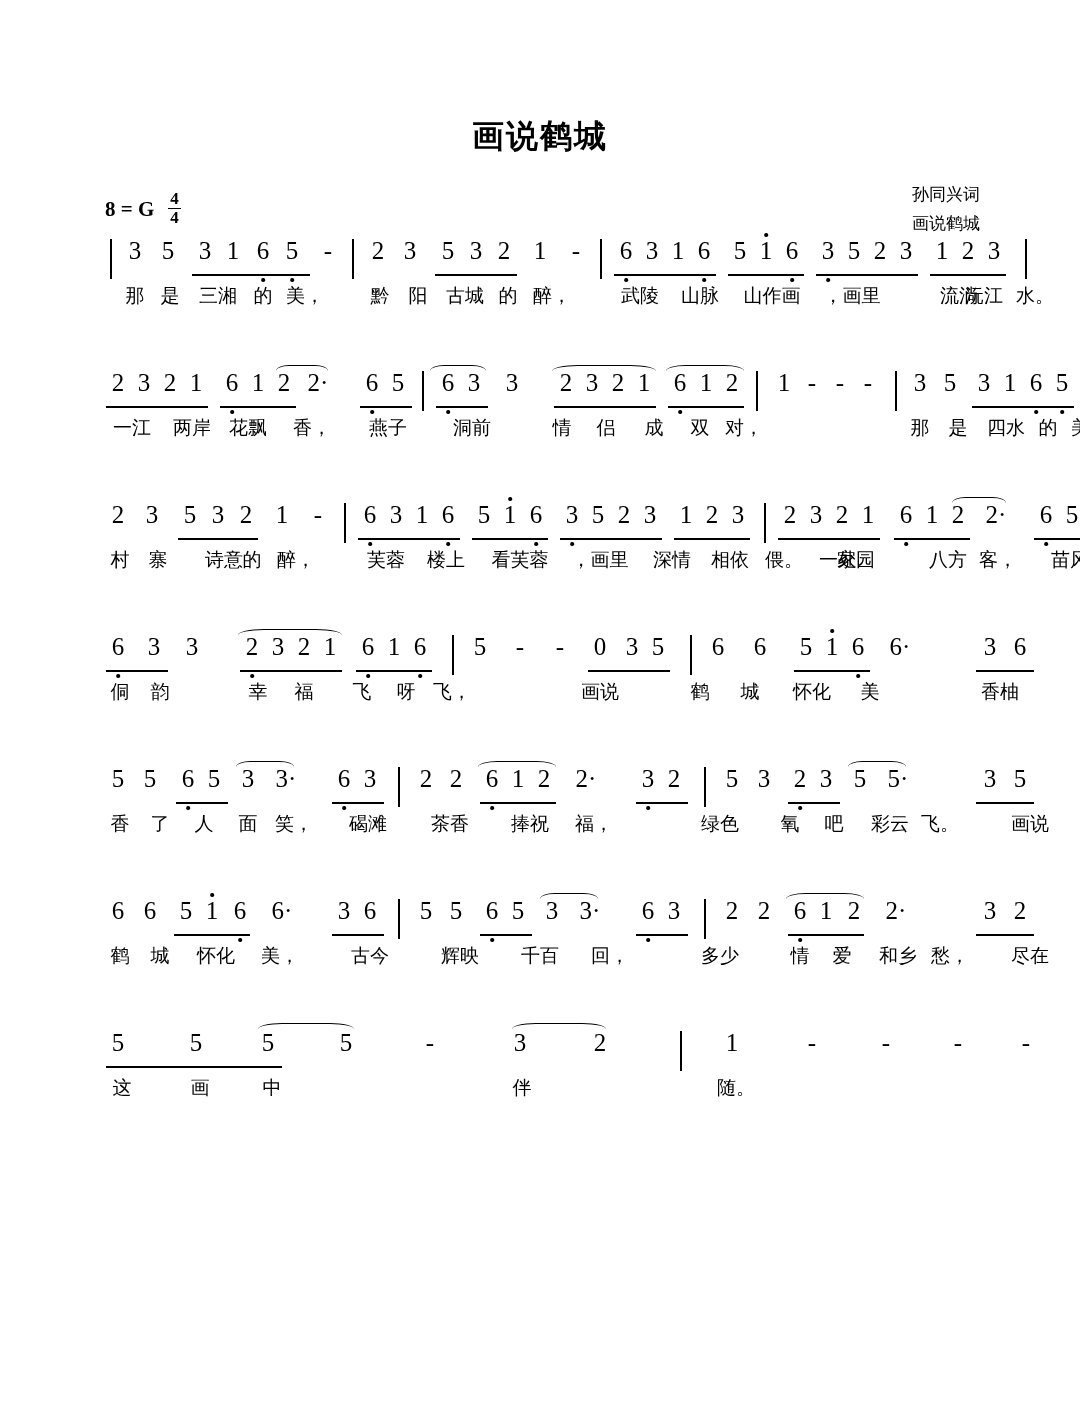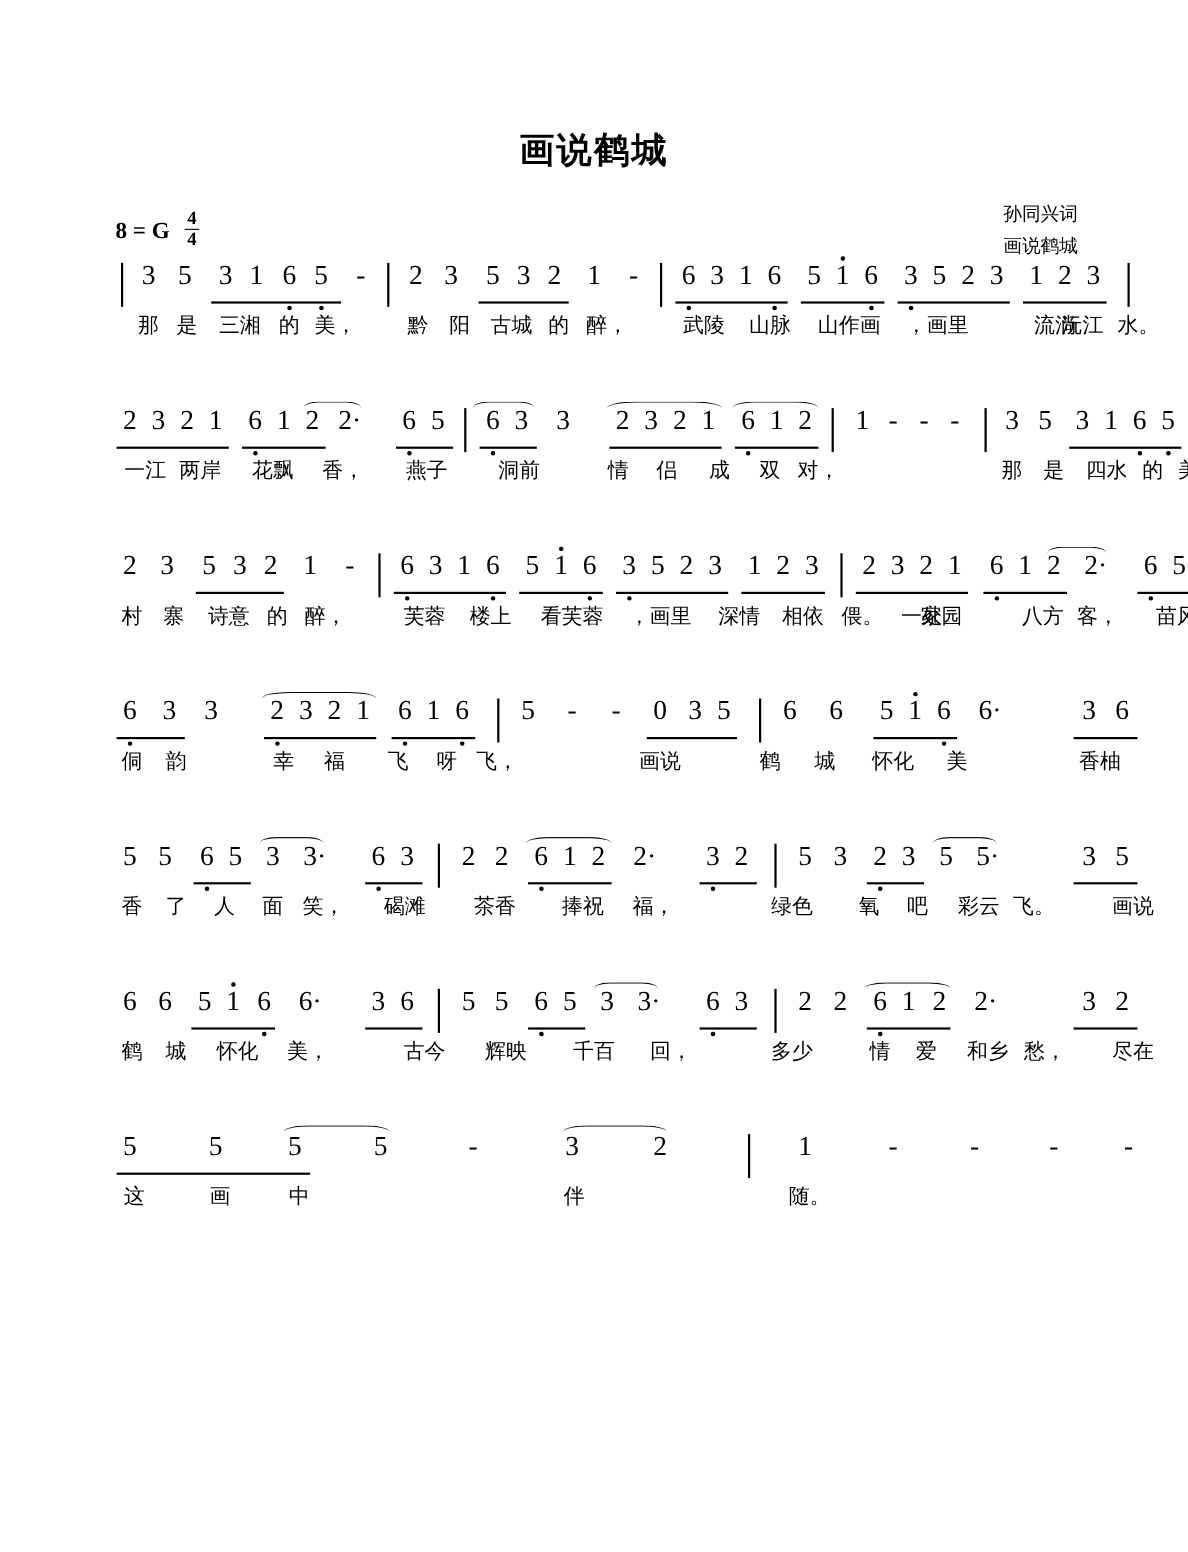--- a/index.html
+++ b/index.html
@@ -287,21 +287,21 @@
         <span class="tok" style="left:910px;">1</span>
         <span class="tok" style="left:936px;">6</span>
         <span class="tok" style="left:962px;">5</span>
         <div class="u1" style="left:872px; width:102px; top:37px;"></div>
         <div class="dotunder" style="left:936px; top:41px;"></div>
         <div class="dotunder" style="left:962px; top:41px;"></div>
 
       </div>
       <div class="lyricline">
         <span class="lyr" style="left:32px;">一江</span>
-        <span class="lyr" style="left:82px;">两岸</span>
+        <span class="lyr" style="left:92px;">两岸</span>
         <span class="lyr" style="left:148px;">花飘</span>
         <span class="lyr" style="left:212px;">香，</span>
         <span class="lyr" style="left:288px;">燕子</span>
         <span class="lyr" style="left:372px;">洞前</span>
         <span class="lyr" style="left:462px;">情</span>
         <span class="lyr" style="left:506px;">侣</span>
         <span class="lyr" style="left:554px;">成</span>
         <span class="lyr" style="left:600px;">双</span>
         <span class="lyr" style="left:644px;">对，</span>
         <span class="lyr" style="left:820px;">那</span>
@@ -368,21 +368,21 @@
 
         <span class="tok" style="left:946px;">6</span>
         <span class="tok" style="left:972px;">5</span>
         <div class="u1" style="left:934px; width:52px; top:37px;"></div>
         <div class="dotunder" style="left:946px; top:41px;"></div>
 
       </div>
       <div class="lyricline">
         <span class="lyr" style="left:20px;">村</span>
         <span class="lyr" style="left:58px;">寨</span>
-        <span class="lyr" style="left:108px;">诗意</span>
+        <span class="lyr" style="left:124px;">诗意</span>
         <span class="lyr" style="left:152px;">的</span>
         <span class="lyr" style="left:196px;">醉，</span>
         <span class="lyr" style="left:286px;">芙蓉</span>
         <span class="lyr" style="left:346px;">楼上</span>
         <span class="lyr" style="left:420px;">看芙蓉</span>
         <span class="lyr" style="left:500px;">，画里</span>
         <span class="lyr" style="left:572px;">深情</span>
         <span class="lyr" style="left:630px;">相依</span>
         <span class="lyr" style="left:684px;">偎。</span>
         <span class="lyr" style="left:738px;">一处</span>
@@ -569,21 +569,21 @@
         <span class="tok" style="left:890px;">3</span>
         <span class="tok" style="left:920px;">2</span>
         <div class="u1" style="left:876px; width:58px; top:37px;"></div>
 
       </div>
       <div class="lyricline">
         <span class="lyr" style="left:20px;">鹤</span>
         <span class="lyr" style="left:60px;">城</span>
         <span class="lyr" style="left:116px;">怀化</span>
         <span class="lyr" style="left:180px;">美，</span>
-        <span class="lyr" style="left:286px;">古今</span>
+        <span class="lyr" style="left:270px;">古今</span>
         <span class="lyr" style="left:360px;">辉映</span>
         <span class="lyr" style="left:440px;">千百</span>
         <span class="lyr" style="left:510px;">回，</span>
         <span class="lyr" style="left:620px;">多少</span>
         <span class="lyr" style="left:700px;">情</span>
         <span class="lyr" style="left:742px;">爱</span>
         <span class="lyr" style="left:798px;">和乡</span>
         <span class="lyr" style="left:850px;">愁，</span>
         <span class="lyr" style="left:930px;">尽在</span>
       </div>

